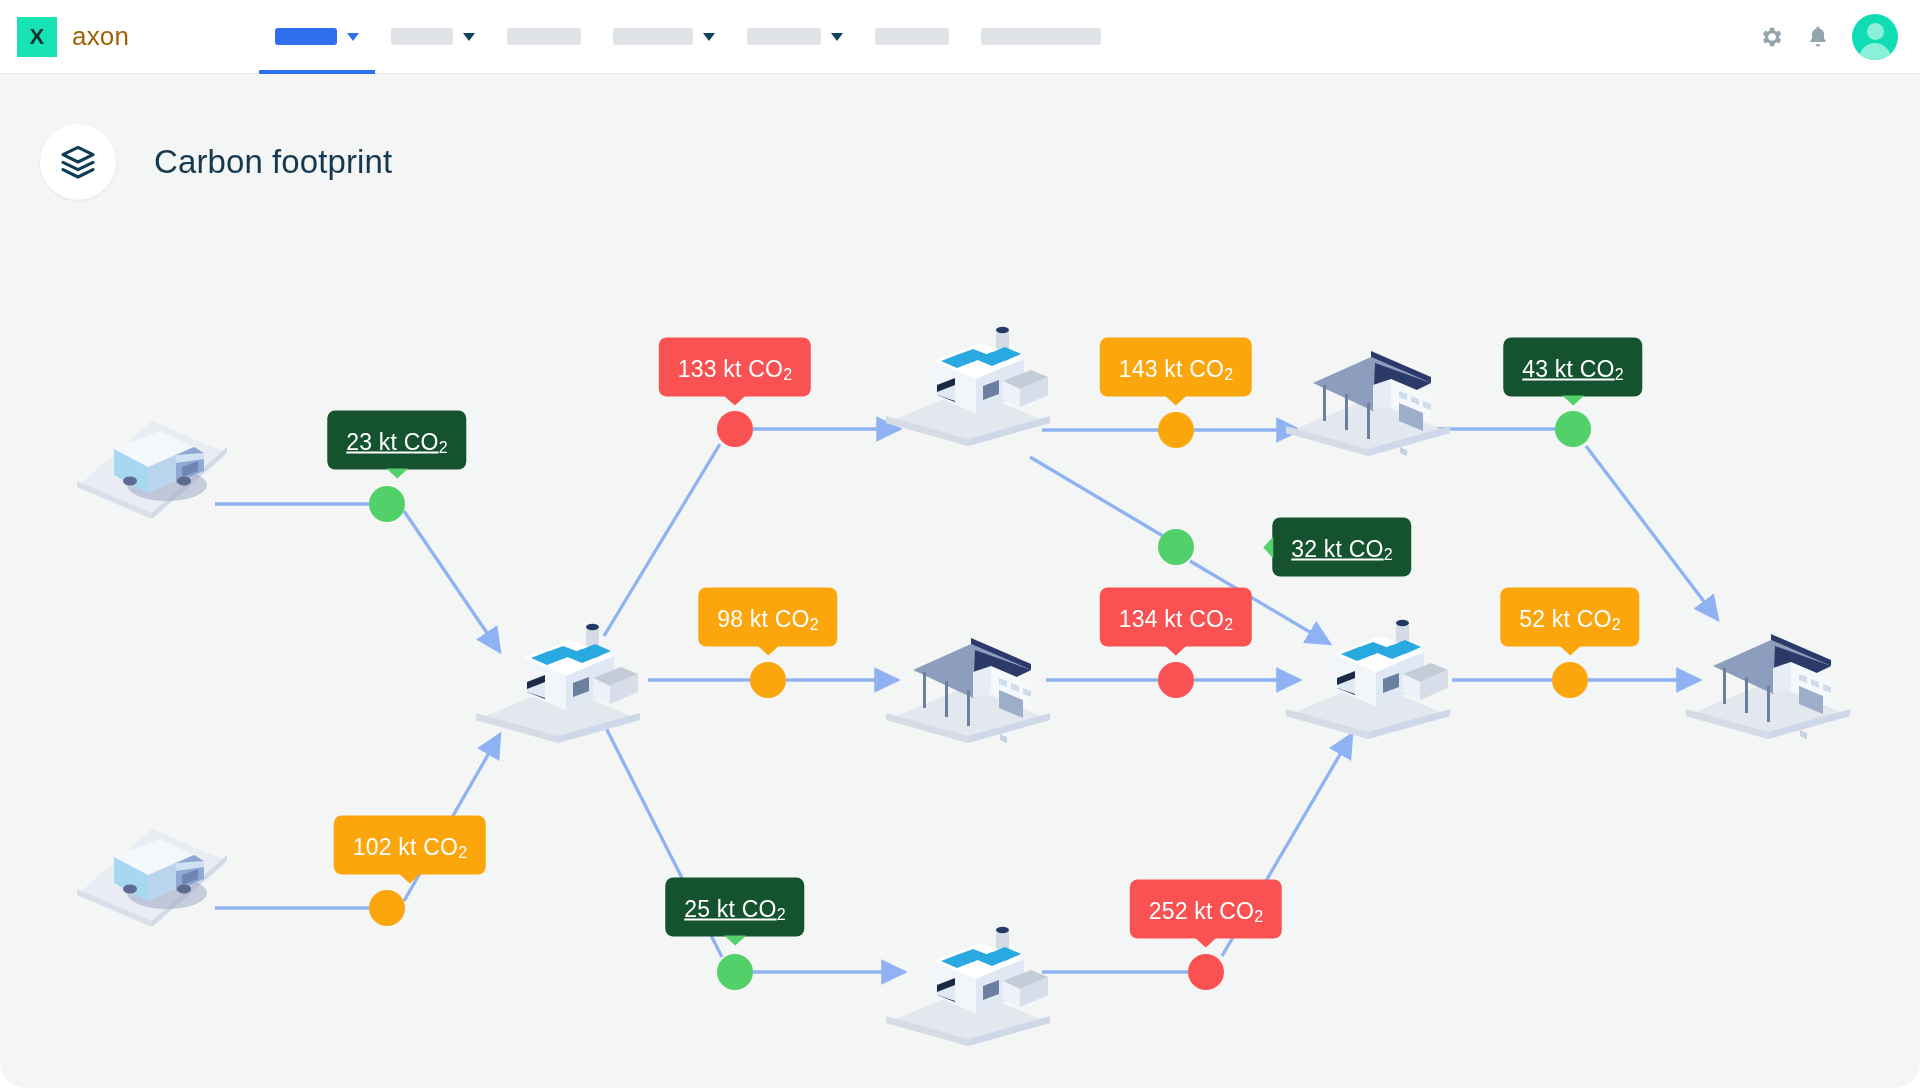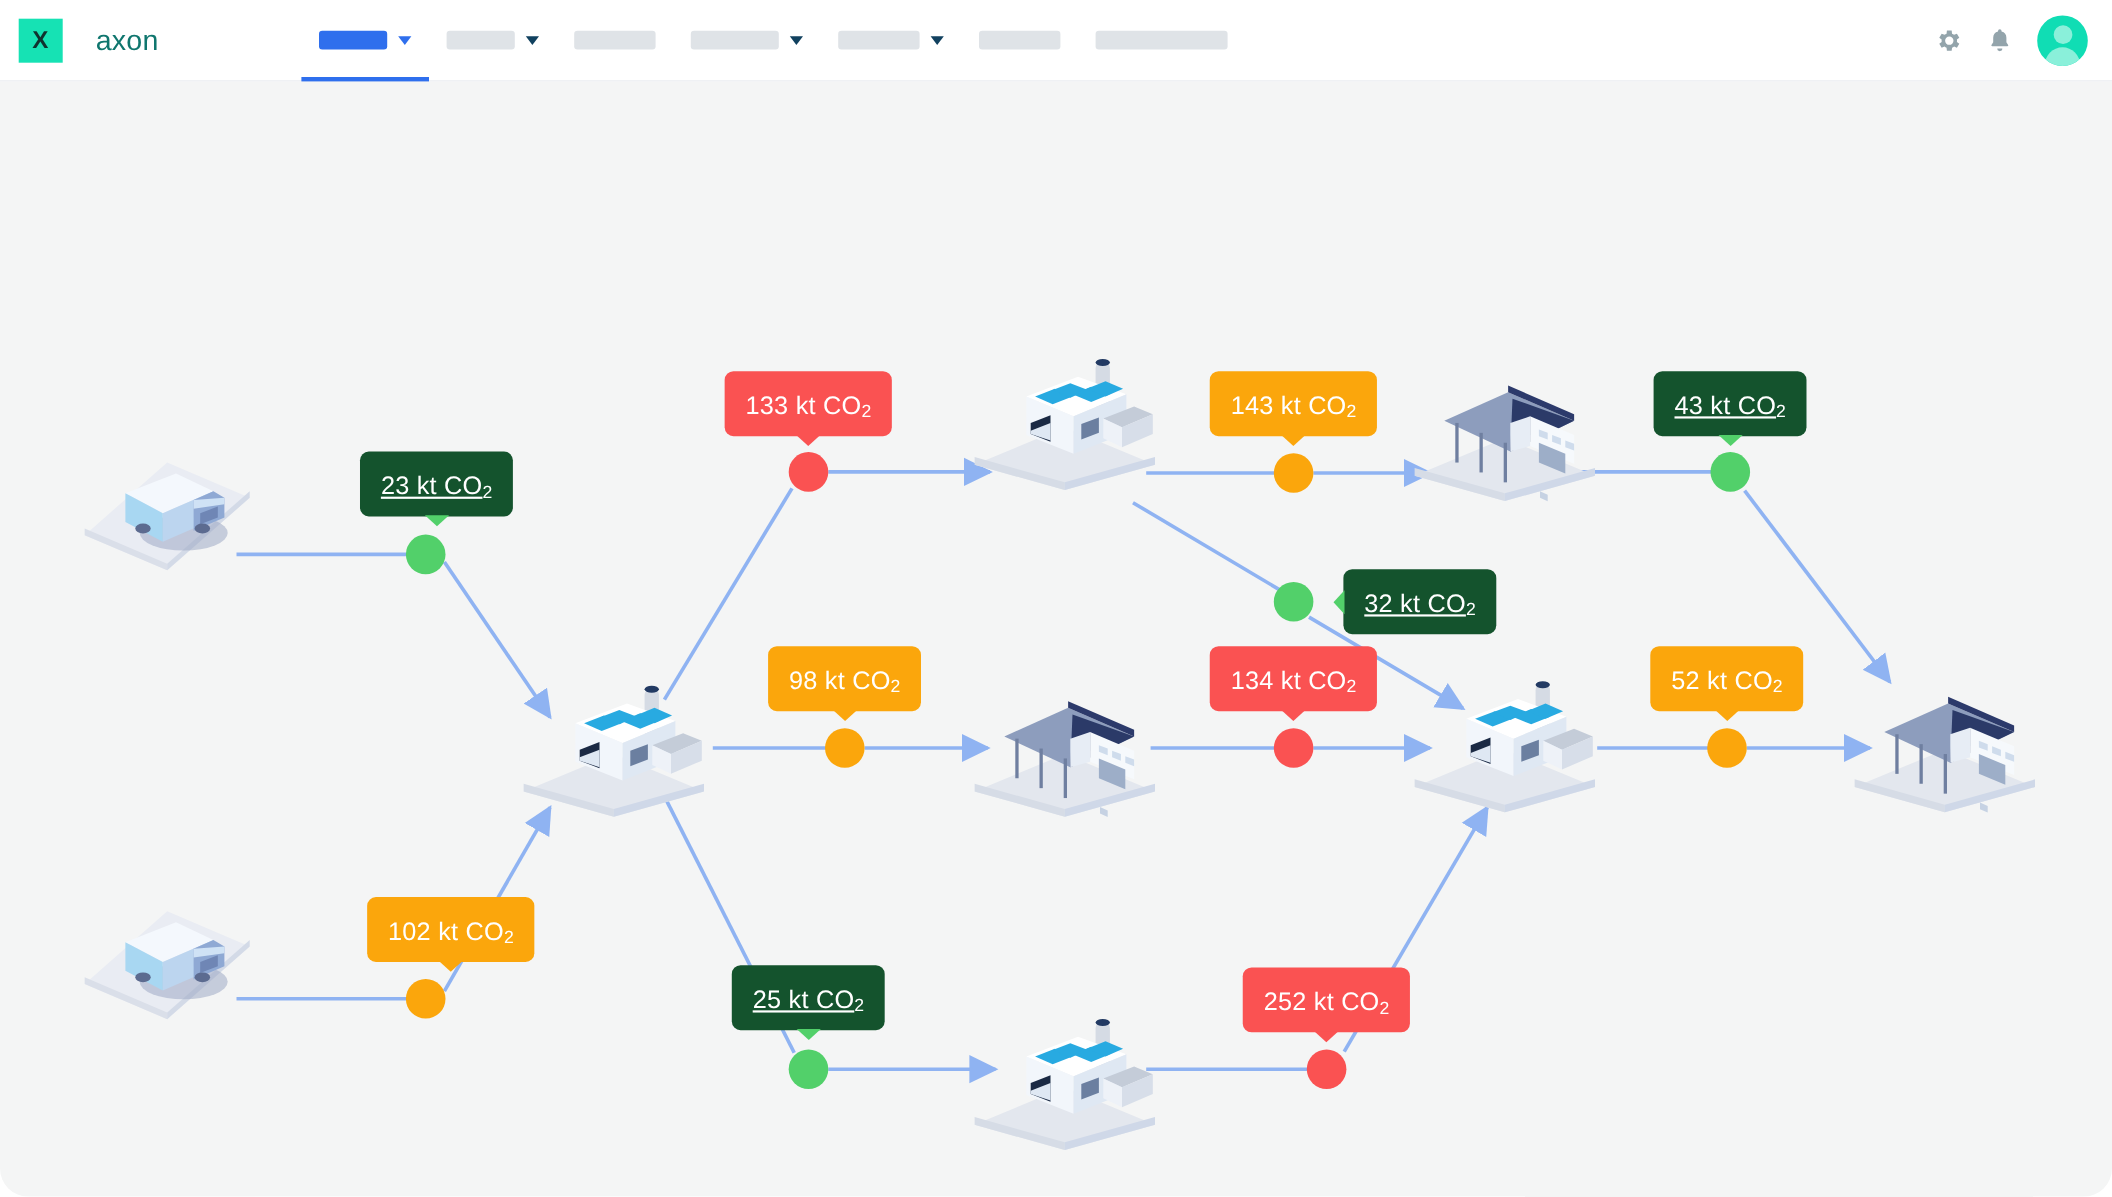--- a/index.html
+++ b/index.html
@@ -28,21 +28,21 @@
   }
   .brand { display: flex; align-items: center; margin-left: 17px; }
   .brand-mark {
     width: 40px; height: 40px;
     background: #16E2B4;
     display: flex; align-items: center; justify-content: center;
     color: #10322f; font-size: 22px; font-weight: 700;
     letter-spacing: .5px;
   }
   .brand-name {
-    margin-left: 30px; font-size: 26px; color: #0f766e;
+    margin-left: 15px; font-size: 26px; color: #a16207;
     font-weight: 400; letter-spacing: .2px;
   }
 
   .navitems { display: flex; align-items: center; margin-left: 130px; height: 74px; }
   .navitem {
     position: relative; height: 74px;
     display: flex; align-items: center;
     padding: 0 16px; cursor: pointer;
   }
   .navbar-chip { height: 17px; border-radius: 3px; background: #dfe3e7; }
@@ -205,20 +205,30 @@
       </span>
       <div class="avatar">
         <div class="head"></div>
         <div class="body"></div>
       </div>
     </div>
   </div>
 
   <div class="canvas">
 
+    <div class="page-head">
+      <div class="head-badge">
+        <svg width="40" height="40" viewBox="0 0 24 24" fill="none" stroke="#0f3c56" stroke-width="1.9" stroke-linejoin="round" stroke-linecap="round">
+          <path d="M12 3.2 21 7.6l-9 4.4-9-4.4 9-4.4z"></path>
+          <path d="M3 12.2l9 4.4 9-4.4"></path>
+          <path d="M3 16.6l9 4.4 9-4.4"></path>
+        </svg>
+      </div>
+      <div class="page-title">Carbon footprint</div>
+    </div>
 
     <div class="diagram" id="diagram">
       <svg class="links" id="links" viewBox="0 0 1920 1014">
         <defs>
           <marker id="ah" markerWidth="9" markerHeight="9" refX="7.2" refY="4.5" orient="auto">
             <path d="M0,0.6 L8,4.5 L0,8.4 Z" fill="#8fb3f2"></path>
           </marker>
         </defs>
         <g id="link-layer" stroke="#8fb3f2" stroke-width="3.3" fill="none">
             <path d="M215,430 L370,430"></path>
@@ -416,21 +426,21 @@
           <div class="tag orange down" style="left: 410px; top: 771px;"><span>102 kt CO</span><sub>2</sub></div>
           <div class="dot red" style="left: 735px; top: 355px;"></div>
           <div class="tag red down" style="left: 735px; top: 293px;"><span>133 kt CO</span><sub>2</sub></div>
           <div class="dot orange" style="left: 768px; top: 606px;"></div>
           <div class="tag orange down" style="left: 768px; top: 543px;"><span>98 kt CO</span><sub>2</sub></div>
           <div class="dot green" style="left: 735px; top: 898px;"></div>
           <div class="tag green down" style="left: 735px; top: 833px;"><span>25 kt CO</span><sub>2</sub></div>
           <div class="dot orange" style="left: 1176px; top: 356px;"></div>
           <div class="tag orange down" style="left: 1176px; top: 293px;"><span>143 kt CO</span><sub>2</sub></div>
           <div class="dot green" style="left: 1176px; top: 473px;"></div>
-          <div class="tag green left" style="left: 1291px; top: 473px;"><span>32 kt CO</span><sub>2</sub></div>
+          <div class="tag green left" style="left: 1342px; top: 473px;"><span>32 kt CO</span><sub>2</sub></div>
           <div class="dot red" style="left: 1176px; top: 606px;"></div>
           <div class="tag red down" style="left: 1176px; top: 543px;"><span>134 kt CO</span><sub>2</sub></div>
           <div class="dot green" style="left: 1573px; top: 355px;"></div>
           <div class="tag green down" style="left: 1573px; top: 293px;"><span>43 kt CO</span><sub>2</sub></div>
           <div class="dot orange" style="left: 1570px; top: 606px;"></div>
           <div class="tag orange down" style="left: 1570px; top: 543px;"><span>52 kt CO</span><sub>2</sub></div>
           <div class="dot red" style="left: 1206px; top: 898px;"></div>
           <div class="tag red down" style="left: 1206px; top: 835px;"><span>252 kt CO</span><sub>2</sub></div>
         </div>
     </div>

